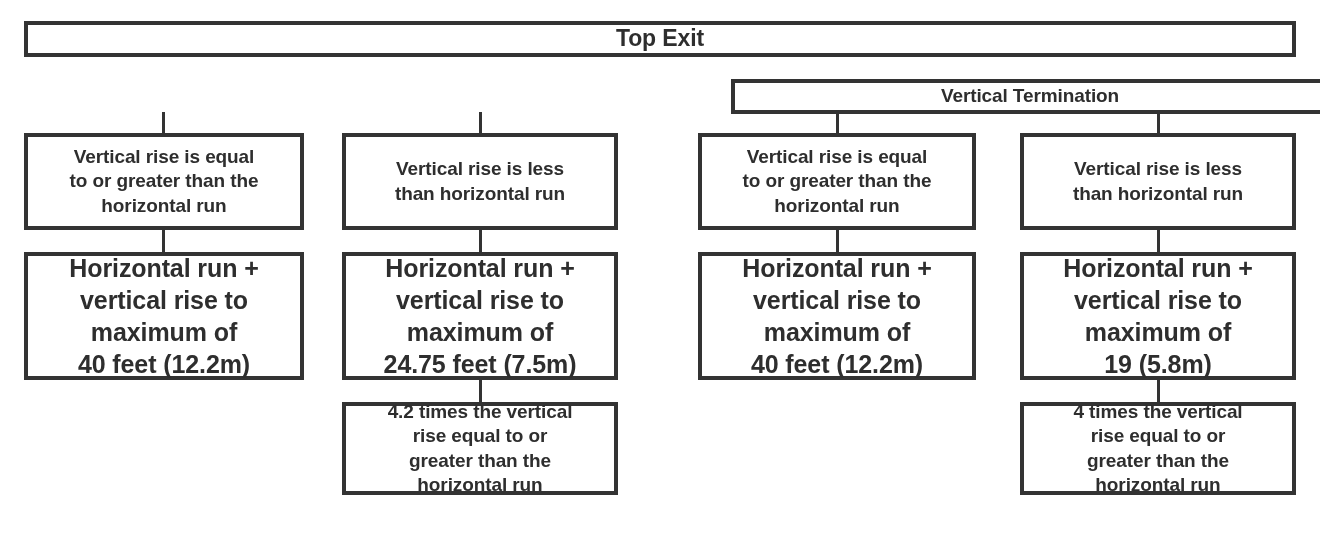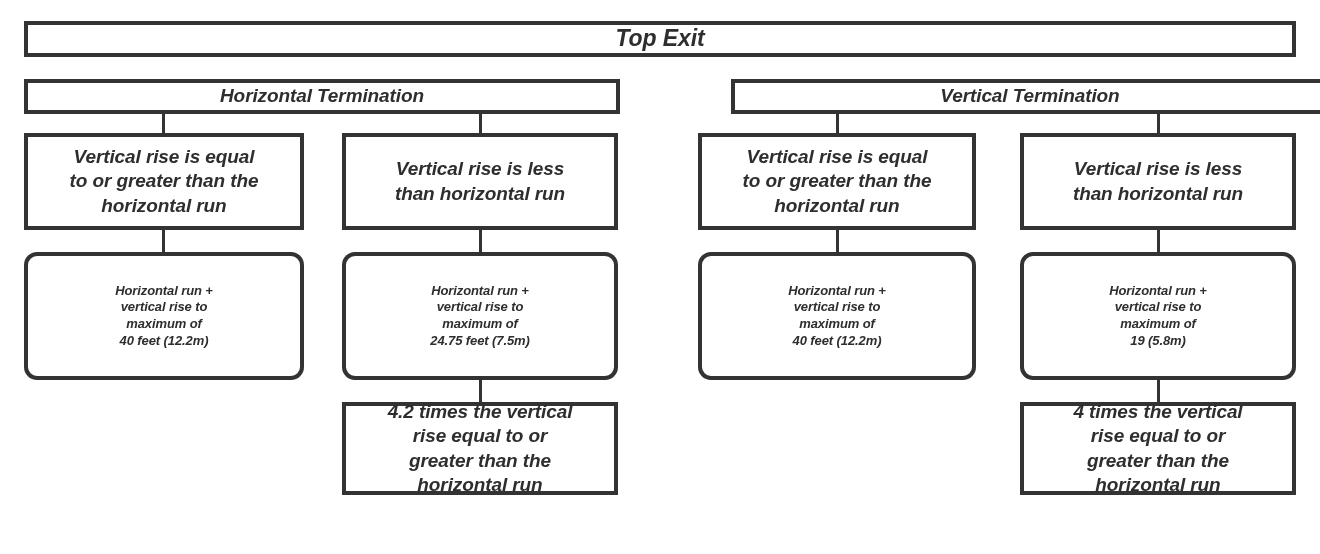--- a/index.html
+++ b/index.html
@@ -36,21 +36,20 @@
     letter-spacing: -0.1px;
     z-index: 2;
   }
 
   .box .txt {
     display: block;
     width: 100%;
     white-space: pre-line;
     padding: 0 18px;
     box-sizing: border-box;
-    font-style: italic;
   }
 
   
   .title-box {
     left: 24px;
     top: 21px;
     width: 1272px;
     height: 36px;
     font-size: 23px;
     border-width: 4px;
@@ -74,22 +73,21 @@
   }
   .c1 { left: 24px;   width: 280px; }
   .c2 { left: 342px;  width: 276px; }
   .c3 { left: 698px;  width: 278px; }
   .c4 { left: 1020px; width: 276px; }
 
   
   .val-box {
     top: 252px;
     height: 128px;
-    font-size: 13px;
-    border-radius: 13px;
+    font-size: 25px;
   }
 
   
   .extra-box {
     top: 402px;
     height: 93px;
     font-size: 19px;
   }
 
   
@@ -102,23 +100,20 @@
 </style>
 </head>
 <body>
 
 <div id="chart">
 
   <div class="box title-box">
     <span class="txt">Top Exit</span>
   </div>
 
-  <div class="box group-box group-horizontal">
-    <span class="txt">Horizontal Termination</span>
-  </div>
   <div class="box group-box group-vertical">
     <span class="txt">Vertical Termination</span>
   </div>
 
   <div class="conn" style="left:162px; top:112px; height:23px;"></div>
   <div class="conn" style="left:479px; top:112px; height:23px;"></div>
   <div class="conn" style="left:836px; top:112px; height:23px;"></div>
   <div class="conn" style="left:1157px; top:112px; height:23px;"></div>
 
   <div class="conn" style="left:162px; top:228px; height:26px;"></div>

